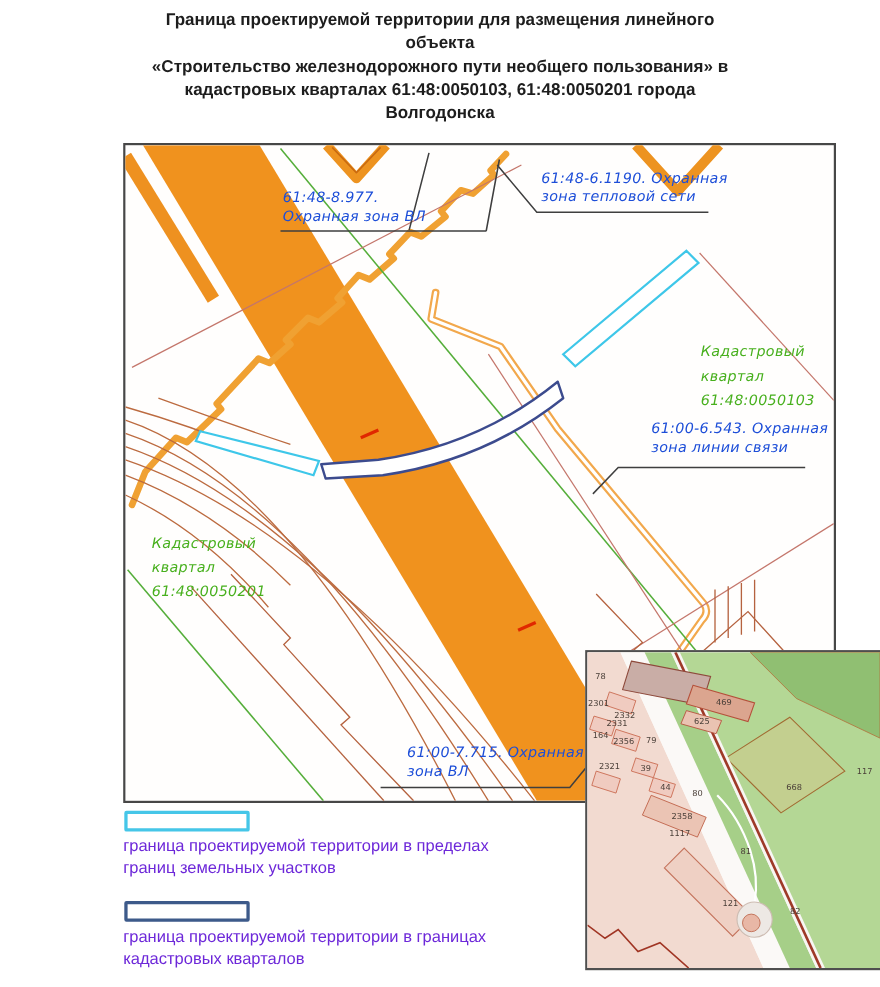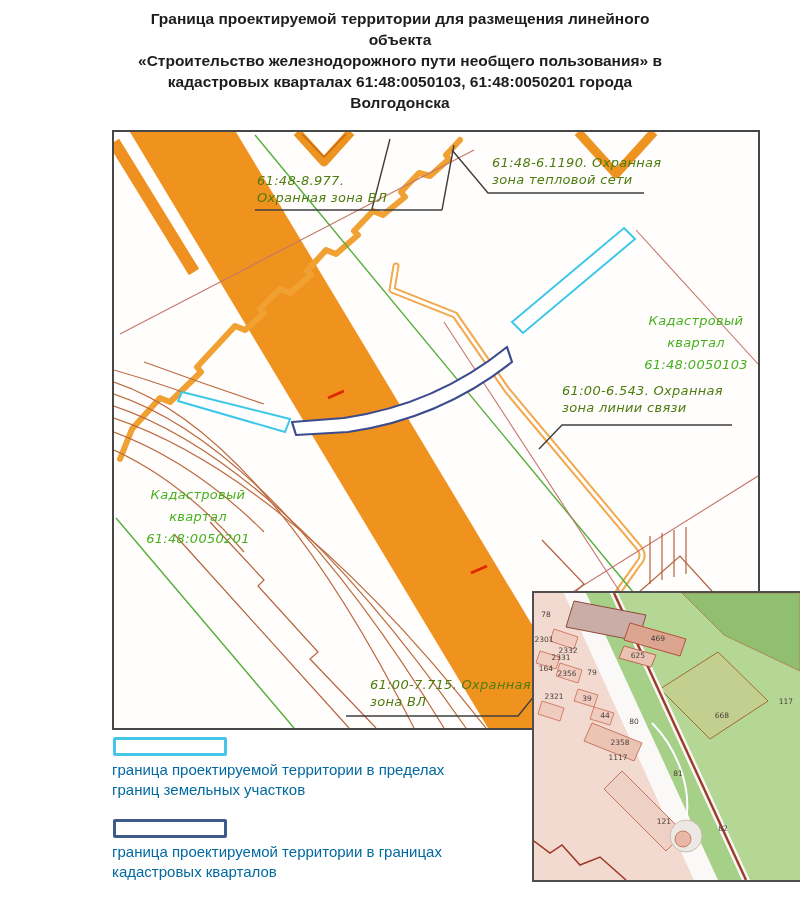--- a/index.html
+++ b/index.html
@@ -6,33 +6,33 @@
   #page{position:relative;width:800px;height:897px;background:#ffffff;overflow:hidden;
         font-family:"Liberation Sans",sans-serif;}
   
   #title{position:absolute;left:10px;top:8px;width:780px;text-align:center;
          font-weight:bold;font-size:15.5px;line-height:21px;color:#1d1d1d;white-space:pre-line;}
   
   #map{position:absolute;left:112px;top:130px;width:644px;height:596px;
        border:2px solid #474747;background:#fffefd;}
   #map svg{position:absolute;left:0;top:0;}
   .map-label{position:absolute;font-family:"DejaVu Sans",sans-serif;font-style:italic;
-             font-size:13px;line-height:17px;color:#4d7c0f;letter-spacing:.3px;white-space:pre-line;}
-  .map-label.green{color:#48b01e;line-height:22px;text-align:center;}
+             font-size:13px;line-height:17px;color:#1d4ed8;letter-spacing:.3px;white-space:pre-line;}
+  .map-label.green{color:#48b01e;line-height:22px;}
   
   #inset{position:absolute;left:532px;top:591px;width:266px;height:287px;
          border:2px solid #4f4f4f;background:#faf7f3;z-index:5;}
   #inset svg{position:absolute;left:0;top:0;}
   .inum{font-family:"DejaVu Sans",sans-serif;font-size:7.5px;fill:#4a3f38;text-anchor:middle;}
   
   .swatch{position:absolute;width:108px;height:13px;background:#fff;border-radius:2px;}
   #sw1{left:113px;top:737px;border:3px solid #45c6e8;}
   #sw2{left:113px;top:819px;border:3px solid #3d5a8a;}
   .legend-text{position:absolute;left:112px;width:480px;font-size:15px;line-height:20px;
-               color:#0369a1;white-space:pre-line;}
+               color:#6d28d9;white-space:pre-line;}
   #lt1{top:760px;}
   #lt2{top:842px;}
 </style>
 </head>
 <body>
 
 <div id="page">
 
   <div id="title">Граница проектируемой территории для размещения линейного
 объекта
@@ -109,21 +109,21 @@
       </g>
     </svg>
 
     <div class="map-label" style="left:143px;top:40px">61:48-8.977.
 Охранная зона ВЛ</div>
     <div class="map-label" style="left:378px;top:22px">61:48-6.1190. Охранная
 зона тепловой сети</div>
     <div class="map-label green" style="left:523px;top:178px;width:118px">Кадастровый
 квартал
 61:48:0050103</div>
-    <div class="map-label" style="left:448px;top:250px">61:00-6.543. Охранная
+    <div class="map-label" style="left:478px;top:250px">61:00-6.543. Охранная
 зона линии связи</div>
     <div class="map-label green" style="left:24px;top:352px;width:120px">Кадастровый
 квартал
 61:48:0050201</div>
     <div class="map-label" style="left:256px;top:544px">61:00-7.715. Охранная
 зона ВЛ</div>
   </div>
 
   <div id="inset">
     <svg width="266" height="287" viewBox="0 0 266 287">

